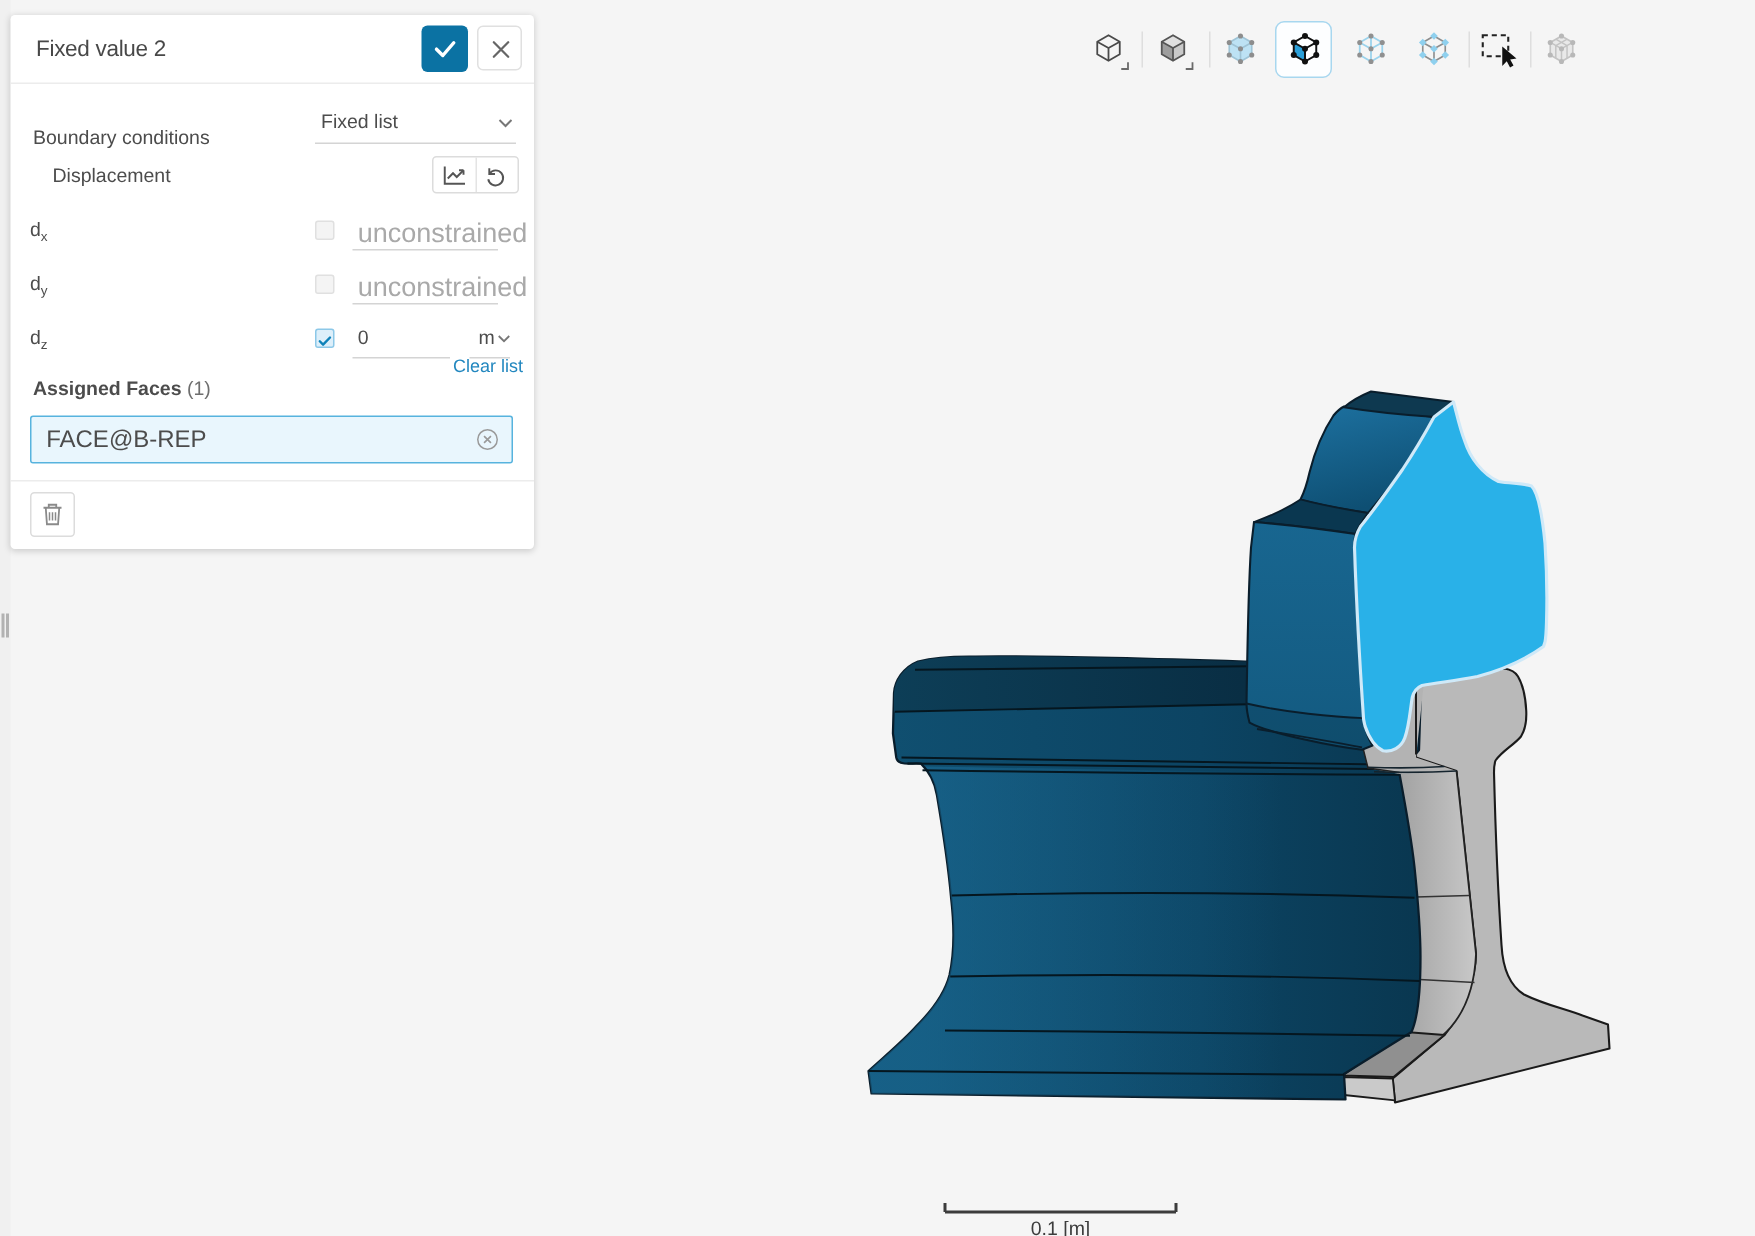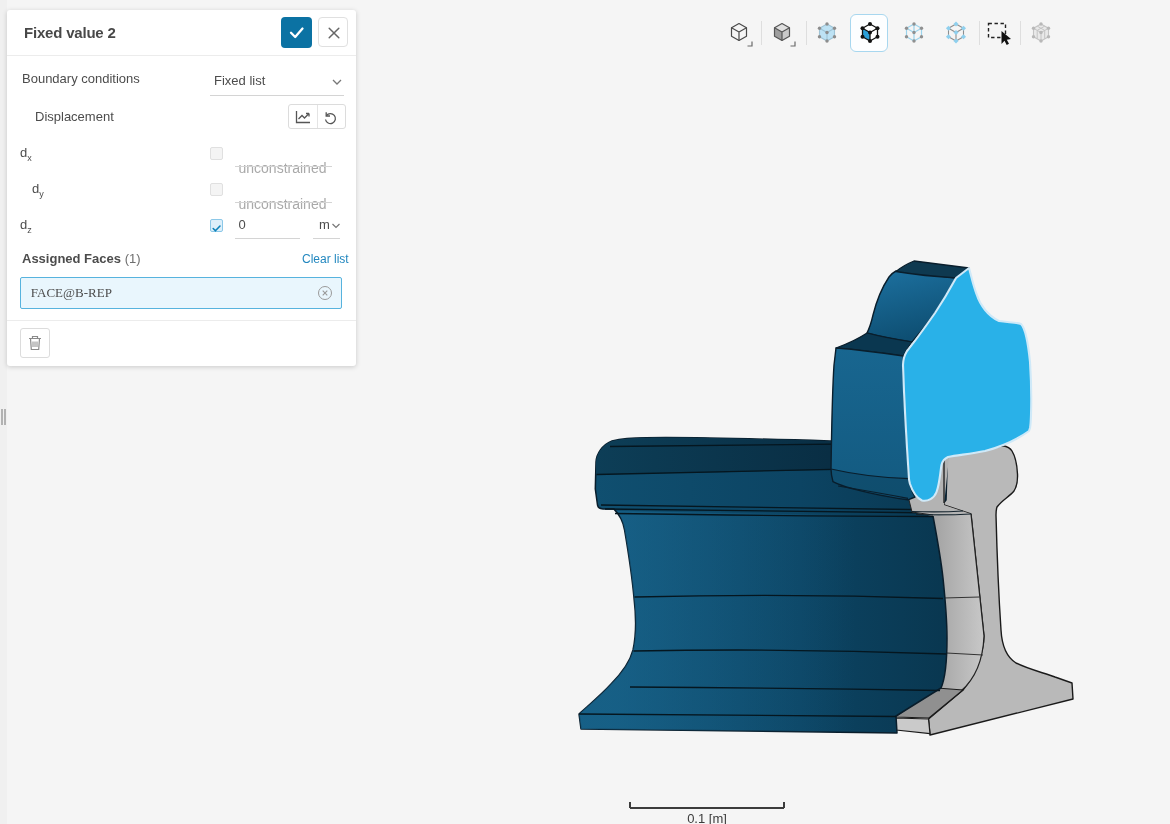--- a/index.html
+++ b/index.html
@@ -1,26 +1,26 @@
 <!DOCTYPE html>
 <html><head>
 <meta charset="utf-8">
 <style>
   html,body{margin:0;padding:0;}
   body{width:1170px;height:824px;background:#f5f5f5;font-family:"Liberation Sans",sans-serif;overflow:hidden;position:relative;}
   .abs{position:absolute;}
   
   #panel{left:7px;top:10px;width:349px;height:356px;background:#fff;border-radius:3px;
          box-shadow:0 1px 5px rgba(0,0,0,.18);}
-  #panel .hdr{position:absolute;left:17px;top:14px;font-size:15px;font-weight:bold;color:#484848;letter-spacing:-0.2px;}
+  #panel .hdr{position:absolute;left:17px;top:14px;font-size:15px;font-weight:normal;color:#484848;letter-spacing:-0.2px;}
   .btn-check{position:absolute;left:274px;top:7px;width:31px;height:31px;background:#0b72a3;border-radius:4px;}
   .btn-x{position:absolute;left:310.5px;top:7px;width:30px;height:30px;background:#fff;border:1px solid #e0e0e0;border-radius:4px;box-sizing:border-box;}
   .hdiv{position:absolute;left:0;top:44.5px;width:100%;height:1px;background:#ececec;}
   .lbl{position:absolute;font-size:13px;color:#4c4c4c;}
-  .mut{position:absolute;font-size:14px;color:#a9a9a9;margin-top:15px;}
+  .mut{position:absolute;font-size:18px;color:#a9a9a9;}
   .ul{position:absolute;height:1px;background:#d4d4d4;}
   .cb{position:absolute;width:11px;height:11px;border:1px solid #e0e0e0;background:#f4f4f4;border-radius:2px;}
   .cbc{position:absolute;width:11px;height:11px;border:1px solid #8cc8e8;background:#ddeffa;border-radius:2px;}
   sub{font-size:9px;}
 </style>
 </head>
 <body>
 <div class="abs" style="left:0;top:0;width:7px;height:824px;background:#f0f0f0;"></div>
 
 <div id="toolbar" class="abs" style="left:0;top:0;width:1170px;height:66px;">
@@ -145,21 +145,21 @@
 <div id="panel" class="abs">
   <div class="hdr">Fixed value 2</div>
   <div class="btn-check"><svg width="31" height="31" viewBox="0 0 31 31">
         <path d="M10 15.8 l4.2 4.2 L21.5 11.5" stroke="#fff" stroke-width="2.3" fill="none" stroke-linecap="round" stroke-linejoin="round"></path>
       </svg></div>
   <div class="btn-x"><svg width="30" height="30" viewBox="0 0 30 30">
         <path d="M10.2 10.2 L19.8 19.8 M19.8 10.2 L10.2 19.8" stroke="#666" stroke-width="1.5" fill="none" stroke-linecap="round"></path>
       </svg></div>
   <div class="hdiv"></div>
 
-  <div class="lbl" style="left:15px;top:61px;">Boundary conditions</div>
+  <div class="lbl" style="left:15px;top:74px;">Boundary conditions</div>
   <div class="lbl" style="left:207px;top:62.5px;">Fixed list</div>
   <svg class="abs" style="left:324px;top:66px;" width="12" height="12" viewBox="0 0 12 12">
       <path d="M2 4 L6 8 L10 4" stroke="#777" stroke-width="1.3" fill="none"></path>
     </svg>
   <div class="ul" style="left:202.7px;top:84.5px;width:134.5px;"></div>
 
   <div class="lbl" style="left:15px;top:98.5px;margin-left:13px;">Displacement</div>
   <div class="abs" style="left:281px;top:93.7px;width:56px;height:23px;border:1px solid #dcdcdc;border-radius:3px;background:#fff;">
     <div style="position:absolute;left:28px;top:0;width:1px;height:100%;background:#e4e4e4;"></div>
     <svg style="position:absolute;left:6px;top:5px;" width="16" height="14" viewBox="0 0 16 14">
@@ -171,42 +171,42 @@
         <path d="M3.2 2.2 L3.2 6 L7 6" stroke="#555" stroke-width="1.3" fill="none"></path>
         <path d="M3.4 5.6 A5 5 0 1 1 2.5 9.5" stroke="#555" stroke-width="1.3" fill="none"></path>
       </svg>
   </div>
 
   <div class="lbl" style="left:13px;top:135.3px;">d<sub>x</sub></div>
   <div class="cb" style="left:203px;top:137.3px;"></div>
   <div class="mut" style="left:231.5px;top:135.3px;">unconstrained</div>
   <div class="ul" style="left:228.4px;top:155.8px;width:97px;"></div>
 
-  <div class="lbl" style="left:25px;top:171.3px;text-align:center;">d<sub>y</sub></div>
+  <div class="lbl" style="left:13px;top:171.3px;text-align:center;">d<sub>y</sub></div>
   <div class="cb" style="left:203px;top:173.3px;"></div>
   <div class="mut" style="left:231.5px;top:171.3px;">unconstrained</div>
   <div class="ul" style="left:228.4px;top:191.5px;width:97px;"></div>
 
   <div class="lbl" style="left:13px;top:206.7px;">d<sub>z</sub></div>
   <div class="cbc" style="left:203px;top:209px;"><svg width="11" height="11" viewBox="0 0 11 11">
         <path d="M2.2 5.5 l2.2 2.3 L9 3" stroke="#0e82b9" stroke-width="1.6" fill="none" stroke-linecap="round" stroke-linejoin="round"></path>
       </svg></div>
   <div class="lbl" style="left:231.5px;top:206.7px;">0</div>
   <div class="ul" style="left:228.4px;top:227.5px;width:65px;"></div>
   <div class="lbl" style="left:312px;top:206.7px;">m</div>
   <svg class="abs" style="left:323.5px;top:210.5px;" width="10" height="10" viewBox="0 0 10 10">
       <path d="M1.5 3 L5 6.5 L8.5 3" stroke="#777" stroke-width="1.2" fill="none"></path>
     </svg>
   <div class="ul" style="left:306.2px;top:227.5px;width:27px;"></div>
 
   <div class="lbl" style="left:15px;top:241px;text-align:right;"><b>Assigned Faces</b> <span style="color:#6e6e6e;">(1)</span></div>
-  <div class="abs" style="left:295px;top:227px;font-size:12px;color:#2287bf;margin-top:15px;">Clear list</div>
+  <div class="abs" style="left:295px;top:227px;font-size:12px;color:#2287bf;">Clear list</div>
 
   <div class="abs" style="left:12.8px;top:266.5px;width:320px;height:30px;background:#e9f6fd;border:1.5px solid #57b3de;border-radius:2px;">
-    <div style="position:absolute;left:10px;top:7px;font-size:13px;color:#4c4c4c;font-family:Liberation Serif, serif;">FACE@B-REP</div>
+    <div style="position:absolute;left:10px;top:7px;font-size:16px;color:#4c4c4c;">FACE@B-REP</div>
     <svg style="position:absolute;right:8px;top:7px;" width="16" height="16" viewBox="0 0 16 16">
         <circle cx="8" cy="8" r="6.5" fill="none" stroke="#9a9a9a" stroke-width="1"></circle>
         <path d="M5.7 5.7 L10.3 10.3 M10.3 5.7 L5.7 10.3" stroke="#9a9a9a" stroke-width="1.1"></path>
       </svg>
   </div>
 
   <div class="abs" style="left:0;top:310.3px;width:100%;height:1px;background:#ececec;"></div>
   <div class="abs" style="left:12.8px;top:318.1px;width:28px;height:28px;border:1px solid #dcdcdc;border-radius:3px;background:#fff;">
     <svg style="position:absolute;left:7px;top:6px;" width="14" height="16" viewBox="0 0 14 16">
         <path d="M1 3.5 h12 M4.5 3.5 v-2 h5 v2 M2.5 3.5 l0.8 11 h7.4 l0.8 -11" stroke="#8a8a8a" stroke-width="1.2" fill="none"></path>

